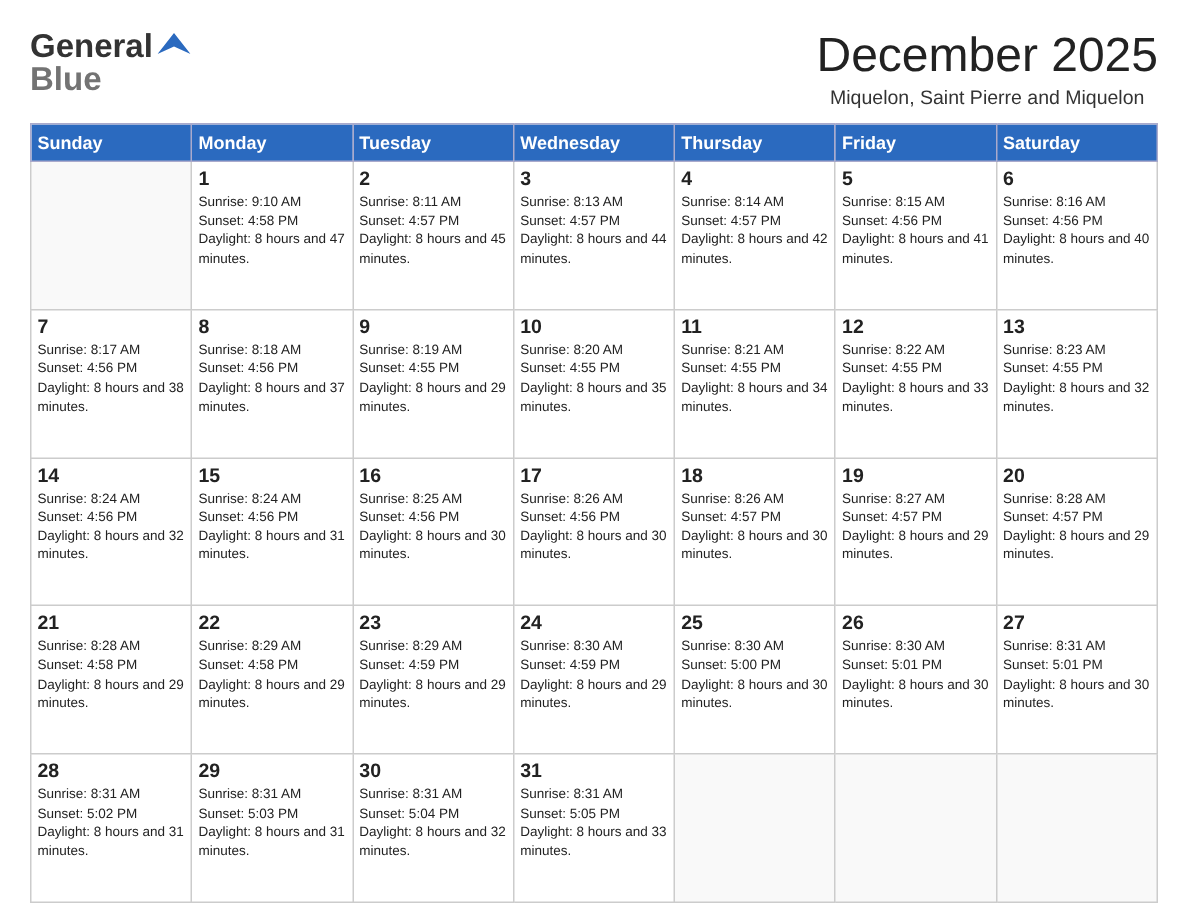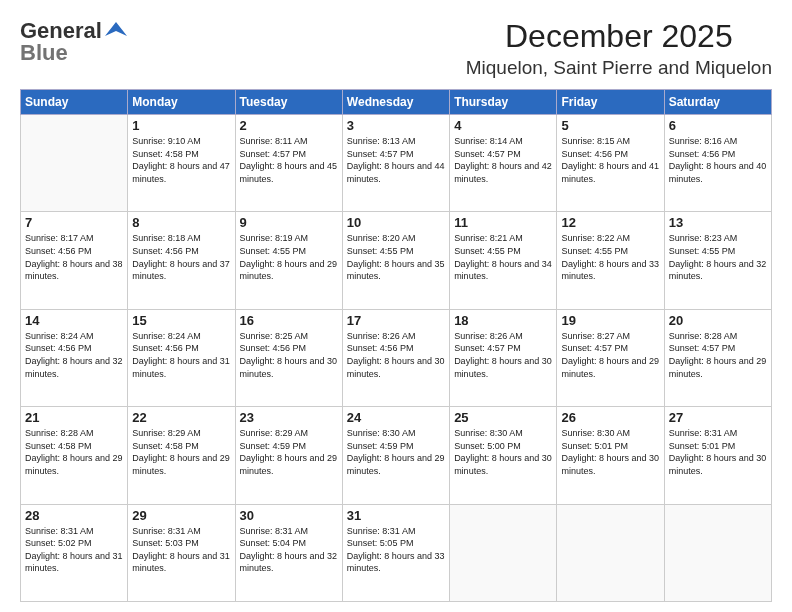--- a/index.html
+++ b/index.html
@@ -32,21 +32,21 @@
     .logo-blue { color: #1a5bbf; }
     .title-block {
       text-align: center;
     }
     .month-title {
       font-size: 32px;
       font-weight: normal;
       color: #222;
     }
     .location-title {
-      font-size: 19px;
+      font-size: 13px;
       color: #333;
       margin-top: 2px;
     }
     .calendar {
       flex: 1;
       border: 1px solid #ccc;
       border-collapse: collapse;
       width: 100%;
       table-layout: fixed;
     }

